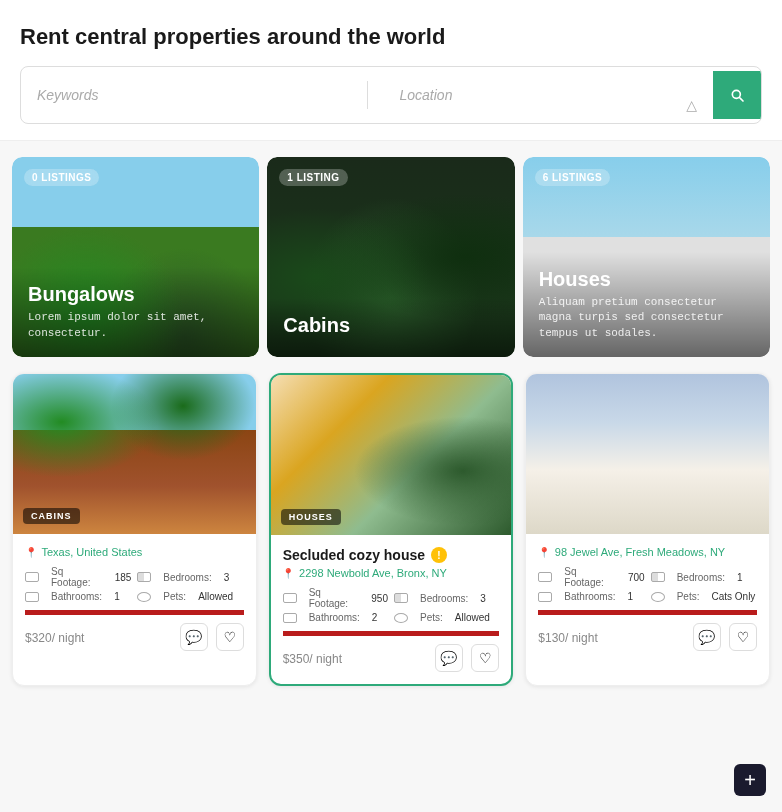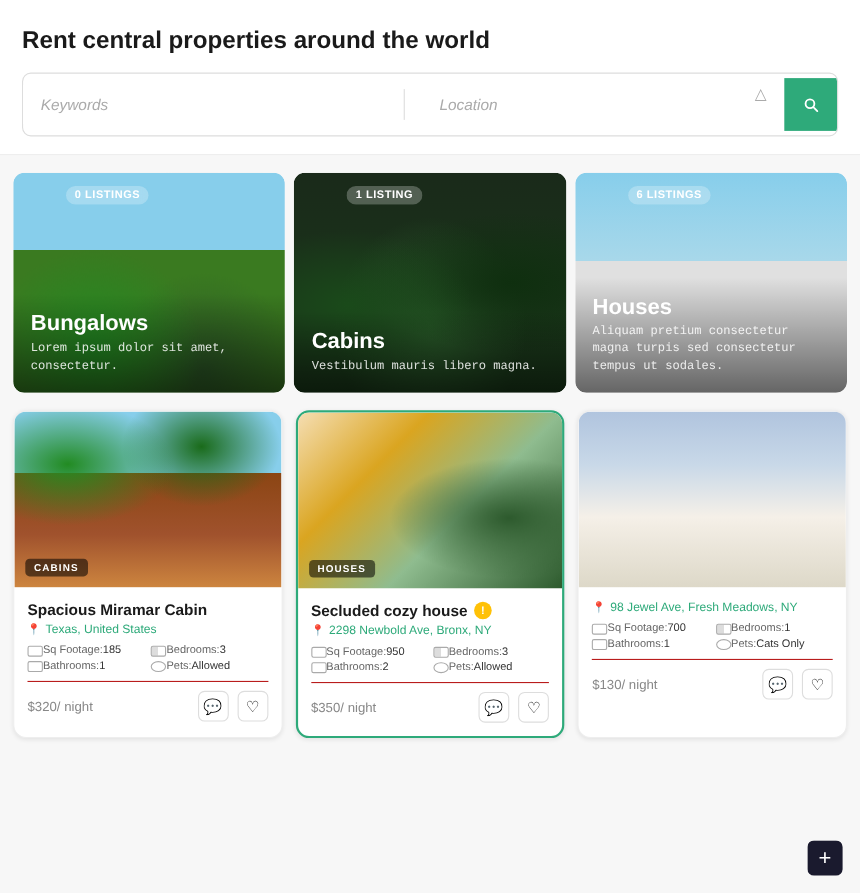--- a/index.html
+++ b/index.html
@@ -5,58 +5,58 @@
     * { box-sizing: border-box; margin: 0; padding: 0; }
     body { font-family: 'Segoe UI', Arial, sans-serif; background: #f7f7f7; width: 782px; min-height: 812px; }
 
     .header { background: #fff; padding: 24px 20px 16px 20px; border-bottom: 1px solid #eee; }
     .header h1 { font-size: 22px; font-weight: 700; color: #1a1a1a; margin-bottom: 16px; }
 
     .search-bar { display: flex; align-items: center; border: 1px solid #ddd; border-radius: 8px; overflow: hidden; background: #fff; }
     .search-bar input { flex: 1; border: none; outline: none; padding: 10px 16px; font-size: 14px; color: #333; font-style: italic; }
     .search-bar input::placeholder { color: #aaa; }
     .search-divider { width: 1px; height: 28px; background: #ddd; }
-    .search-location { flex: 1; display: flex; align-items: flex-start; padding: 10px 16px; gap: 20px; }
+    .search-location { flex: 1; display: flex; align-items: flex-end; padding: 10px 16px; gap: 20px; }
     .search-location input { border: none; outline: none; font-size: 14px; color: #333; flex: 1; }
     .search-location input::placeholder { color: #aaa; }
     .location-icon { color: #aaa; font-size: 14px; }
     .search-btn { background: #2eaa7a; border: none; padding: 10px 16px; cursor: pointer; display: flex; align-items: center; justify-content: center; width: 48px; height: 48px; }
     .search-btn svg { width: 18px; height: 18px; fill: #fff; }
 
     .main { padding: 16px 12px; }
 
     
     .categories-grid { display: grid; grid-template-columns: 1fr 1fr 1fr; gap: 8px; margin-bottom: 16px; }
     .category-card { border-radius: 10px; overflow: hidden; position: relative; cursor: pointer; height: 200px; }
     .category-bg { width: 100%; height: 100%; object-fit: cover; border-radius: 10px; position: absolute; top: 0; left: 0; }
     .category-overlay { position: absolute; bottom: 0; left: 0; right: 0; padding: 16px; color: #fff; background: linear-gradient(transparent, rgba(0,0,0,0.55)); border-radius: 0 0 10px 10px; }
     .category-overlay h3 { font-size: 20px; font-weight: 700; margin-bottom: 4px; }
     .category-overlay p { font-size: 11px; color: rgba(255,255,255,0.85); line-height: 1.4; font-family: Liberation Mono, monospace; }
-    .listing-badge { position: absolute; top: 12px; left: 12px; background: rgba(255,255,255,0.25); backdrop-filter: blur(4px); color: #fff; font-size: 10px; font-weight: 600; padding: 3px 8px; border-radius: 20px; text-transform: uppercase; letter-spacing: 0.5px; margin-left: 36px; }
+    .listing-badge { position: absolute; top: 12px; left: 12px; background: rgba(255,255,255,0.25); backdrop-filter: blur(4px); color: #fff; font-size: 10px; font-weight: 600; padding: 3px 8px; border-radius: 20px; text-transform: uppercase; letter-spacing: 0.5px; }
 
     
     .listings-grid { display: grid; grid-template-columns: 1fr 1fr 1fr; gap: 12px; }
     .listing-card { background: #fff; border-radius: 12px; overflow: hidden; box-shadow: 0 1px 4px rgba(0,0,0,0.08); border: 1px solid #eee; }
     .listing-card.highlighted { border: 2px solid #2eaa7a; }
     .listing-img { width: 100%; height: 160px; position: relative; overflow: hidden; }
     .listing-img-bg { width: 100%; height: 100%; }
     .prop-type-badge { position: absolute; bottom: 10px; left: 10px; background: rgba(0,0,0,0.55); color: #fff; font-size: 9px; font-weight: 700; padding: 3px 8px; border-radius: 4px; text-transform: uppercase; letter-spacing: 1px; }
     .listing-body { padding: 12px; }
     .listing-title { font-size: 14px; font-weight: 700; color: #1a1a1a; margin-bottom: 4px; display: flex; align-items: center; gap: 6px; }
     .title-icon { width: 16px; height: 16px; border-radius: 50%; display: inline-flex; align-items: center; justify-content: center; font-size: 10px; font-weight: 700; }
     .icon-warning { background: #ffc107; color: #fff; }
     .icon-check { background: #2eaa7a; color: #fff; }
     .listing-location { display: flex; align-items: center; gap: 4px; color: #2eaa7a; font-size: 11px; margin-bottom: 8px; }
     .location-pin { font-size: 10px; }
     .listing-specs { display: grid; grid-template-columns: 1fr 1fr; gap: 3px 6px; margin-bottom: 8px; }
-    .spec-item { display: flex; align-items: center; gap: 0; font-size: 10px; color: #666; }
+    .spec-item { display: flex; align-items: center; gap: 12px; font-size: 10px; color: #666; }
     .spec-icon { width: 14px; height: 10px; border: 1px solid #aaa; border-radius: 2px; display: inline-block; flex-shrink: 0; }
     .spec-icon.door { background: linear-gradient(to right, #ddd 50%, #fff 50%); }
     .spec-value { color: #333; font-weight: 400; }
-    .listing-footer { display: flex; align-items: center; justify-content: space-between; margin-top: 8px; padding-top: 8px; border-top: 1px solid #b91c1c; }
+    .listing-footer { display: flex; align-items: center; justify-content: space-between; margin-top: 8px; padding-top: 8px; border-top: 5px solid #b91c1c; }
     .listing-price { font-size: 16px; font-weight: 700; color: #1a1a1a; }
     .listing-price span { font-size: 12px; font-weight: 400; color: #888; }
     .listing-actions { display: flex; gap: 8px; }
     .action-btn { width: 28px; height: 28px; border: 1px solid #ddd; border-radius: 6px; display: flex; align-items: center; justify-content: center; cursor: pointer; background: #fff; font-size: 14px; }
 
     
     .fab { position: fixed; bottom: 16px; right: 16px; width: 32px; height: 32px; background: #1a1a2e; color: #fff; border-radius: 6px; display: flex; align-items: center; justify-content: center; font-size: 20px; cursor: pointer; }
 
     
     .img-bungalows { background: 
@@ -118,21 +118,20 @@
         <h3>Bungalows</h3>
         <p>Lorem ipsum dolor sit amet, consectetur.</p>
       </div>
     </div>
 
     <div class="category-card">
       <div class="listing-img-bg img-cabins category-bg" style="height:100%;"></div>
       <div class="listing-badge">1 LISTING</div>
       <div class="category-overlay">
         <h3>Cabins</h3>
-        <p>Vestibulum mauris libero magna.</p>
       </div>
     </div>
 
     <div class="category-card">
       <div class="listing-img-bg img-houses category-bg" style="height:100%;"></div>
       <div class="listing-badge">6 LISTINGS</div>
       <div class="category-overlay">
         <h3>Houses</h3>
         <p>Aliquam pretium consectetur magna turpis sed consectetur tempus ut sodales.</p>
       </div>
@@ -140,23 +139,20 @@
   </div>
 
   <div class="listings-grid">
 
     <div class="listing-card">
       <div class="listing-img">
         <div class="listing-img-bg img-cabin-prop" style="width:100%;height:100%;"></div>
         <div class="prop-type-badge">CABINS</div>
       </div>
       <div class="listing-body">
-        <div class="listing-title">
-          <span>Spacious Miramar Cabin</span>
-        </div>
         <div class="listing-location">
           <span class="location-pin">📍</span>
           <span>Texas, United States</span>
         </div>
         <div class="listing-specs">
           <div class="spec-item">
             <span class="spec-icon"></span>
             <span>Sq Footage:</span>
             <span class="spec-value">185</span>
           </div>

